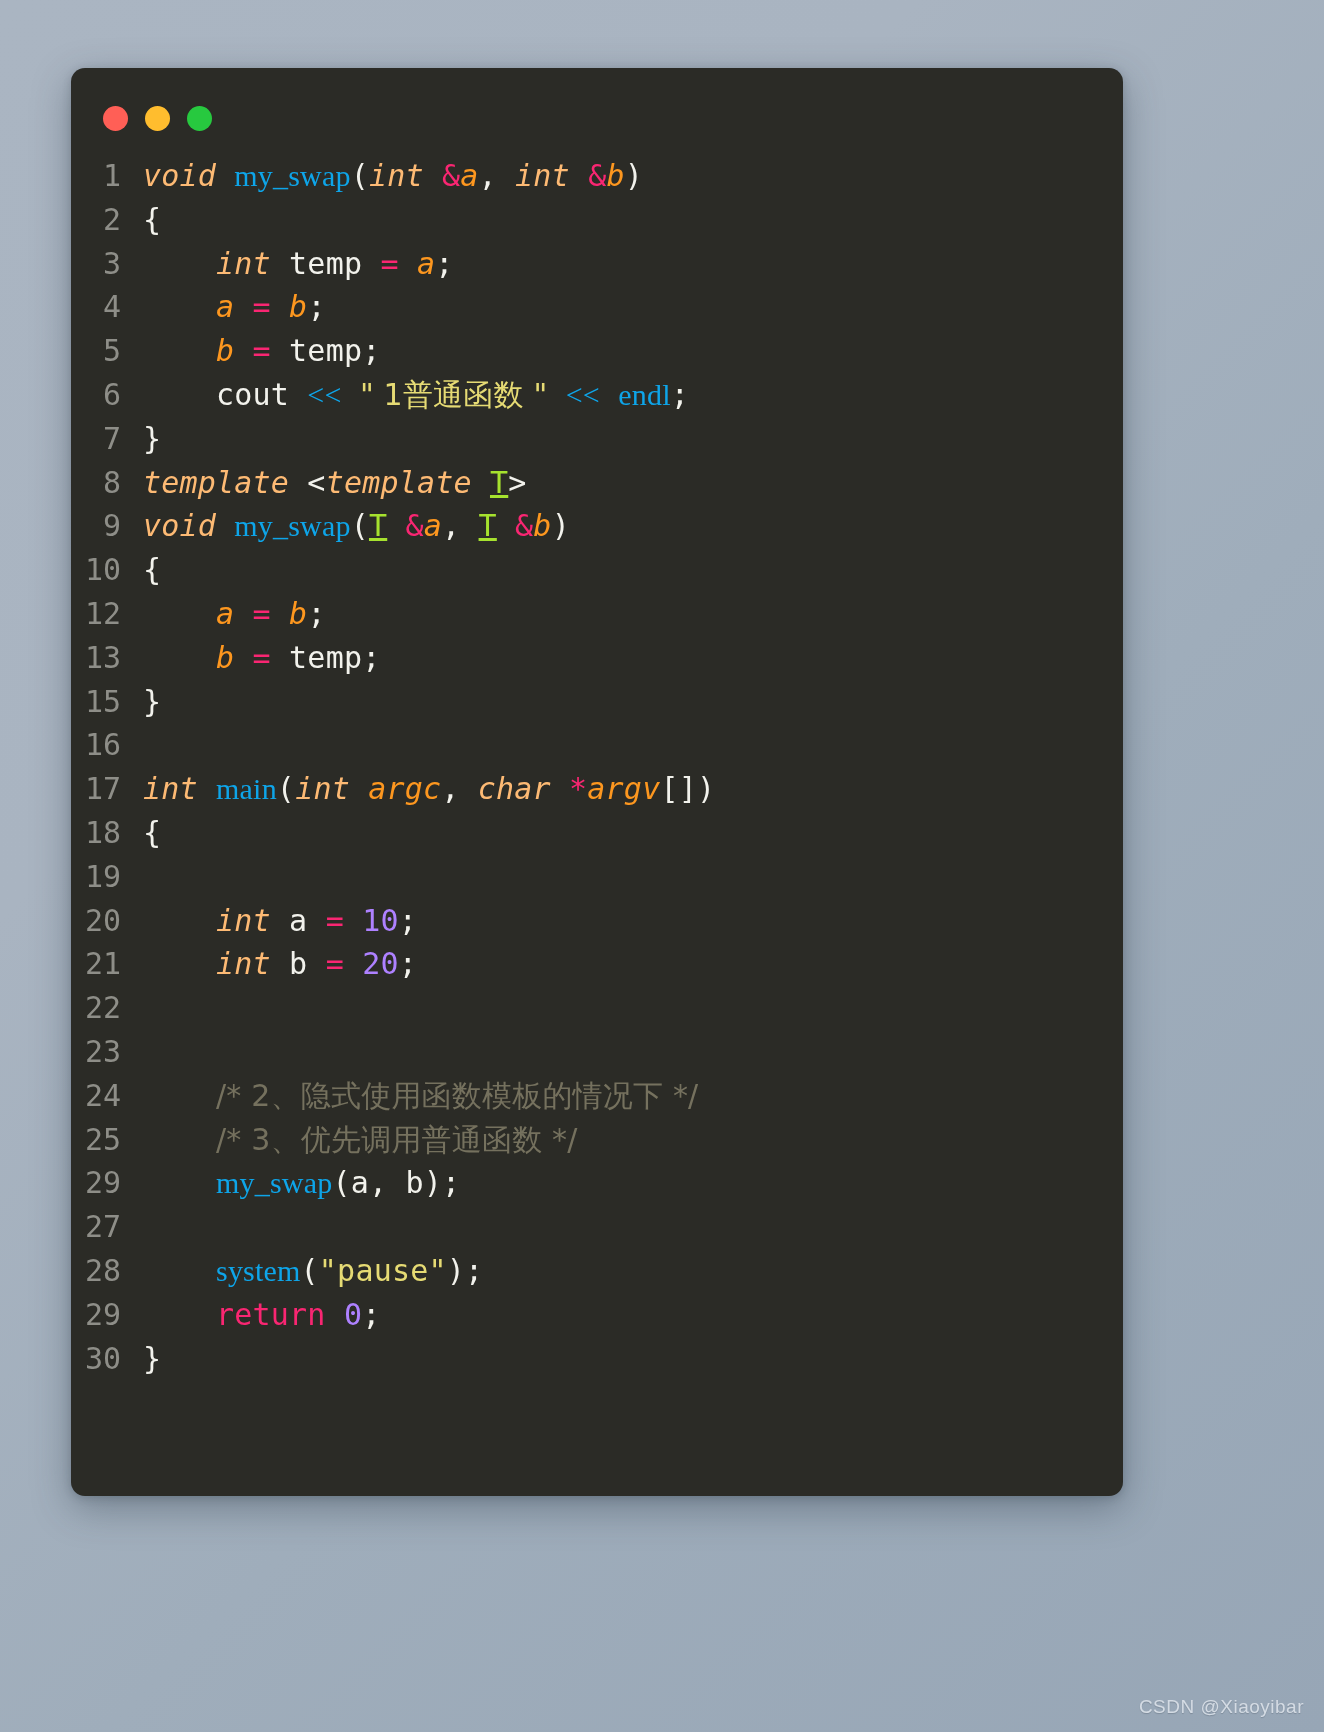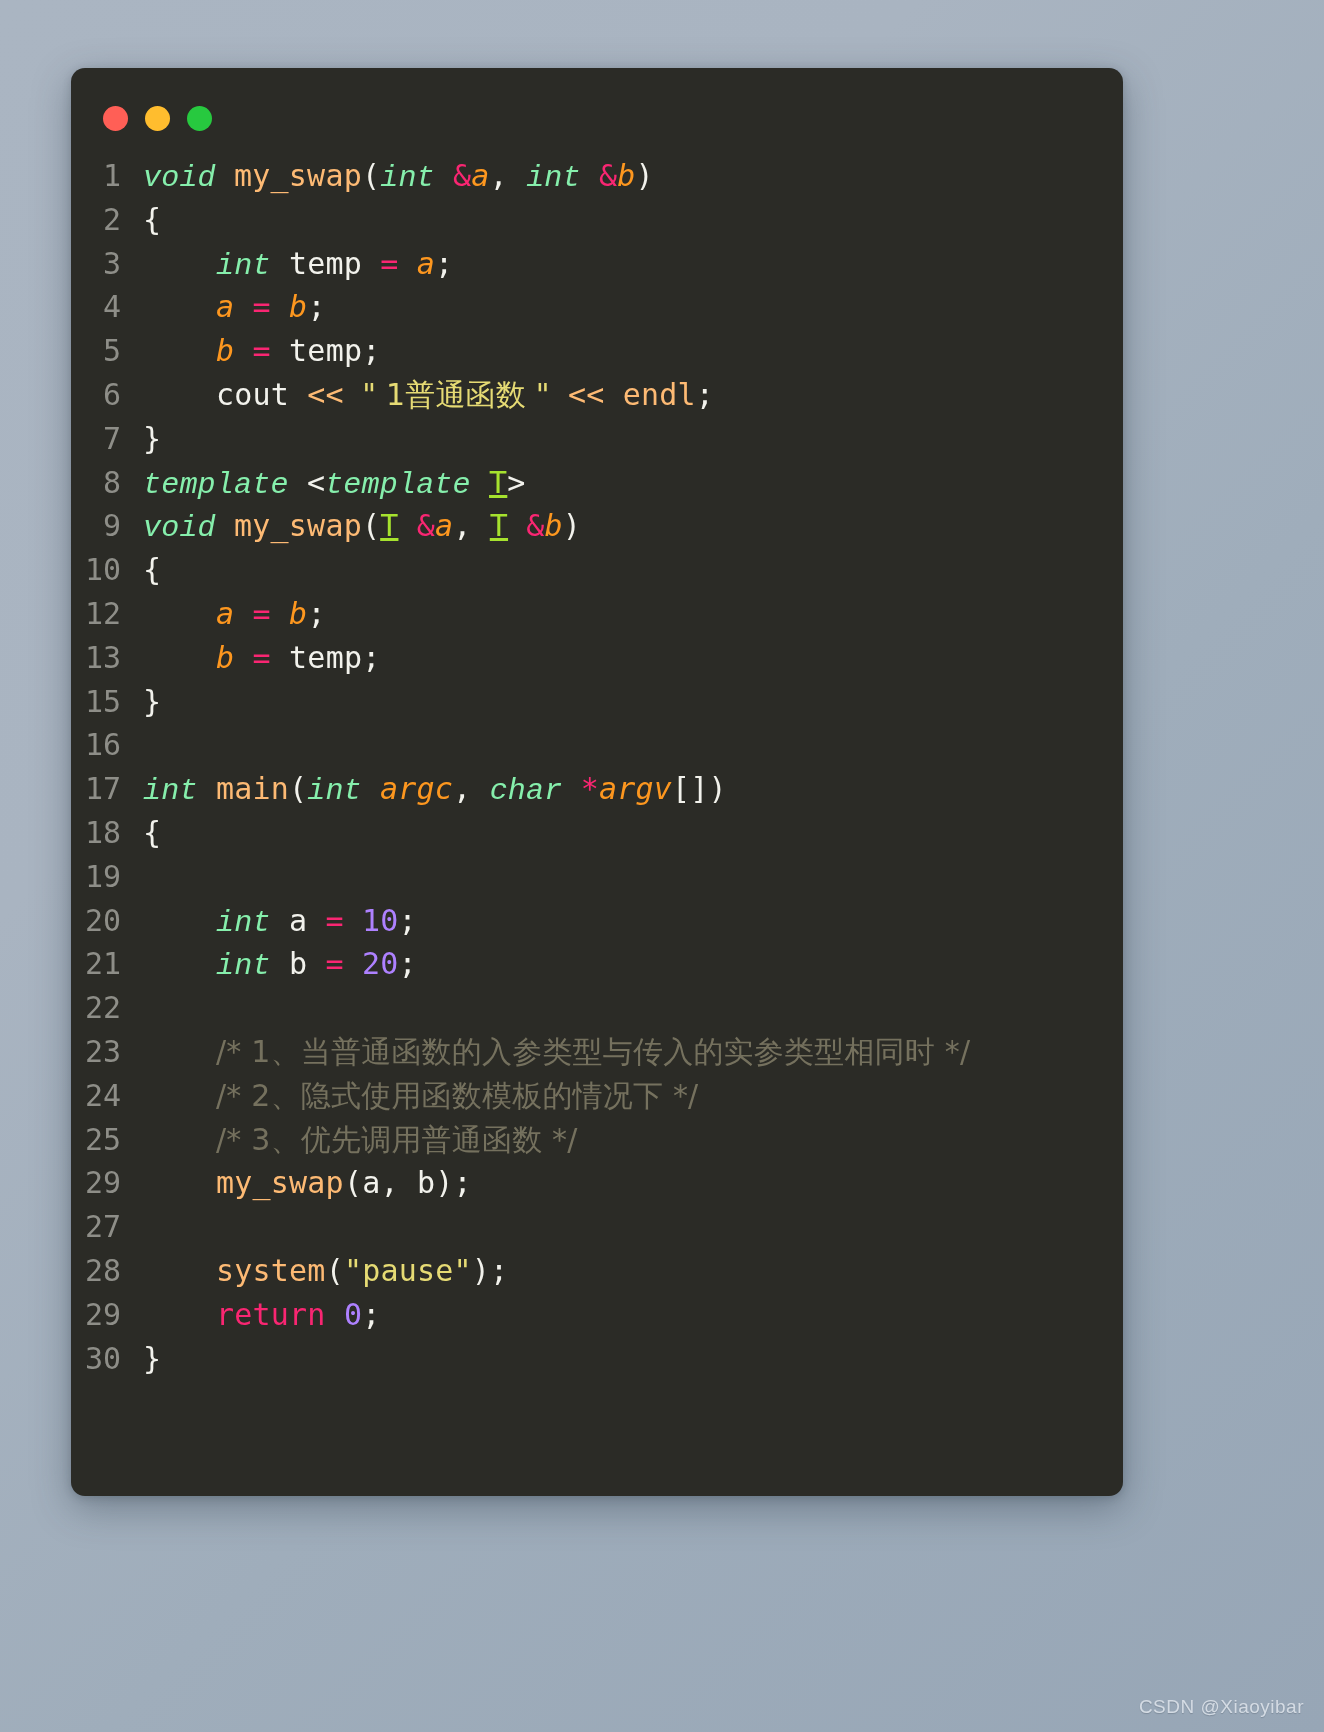--- a/index.html
+++ b/index.html
@@ -80,22 +80,22 @@
 
   .lc {
     font-family: "DejaVu Sans Mono", monospace;
     font-size: 30px;
     color: #f2f2ec;
     white-space: pre;
     letter-spacing: 0.2px;
   }
 
   
-  .t-kw      { color: #86efac; font-style: italic; font-family: Liberation Mono, monospace; }   
-  .t-fn      { color: #fdba74; }                        
+  .t-kw      { color: #fdba74; font-style: italic; }   
+  .t-fn      { color: #0ea5e9; font-family: Liberation Serif, serif; }                        
   .t-op      { color: #f92672; }                        
   .t-var     { color: #fd971f; font-style: italic; }    
   .t-plain   { color: #f2f2ec; }                        
   .t-str     { color: #e6db74; }                        
   .t-num     { color: #ae81ff; }                        
   .t-ret     { color: #f92672; }                        
   .t-type    { color: #a6e22e; text-decoration: underline; }  
   .t-cmt     { color: #75715e; }                        
   .t-cjk     { font-family: "DejaVu Sans", sans-serif; }
 
@@ -138,21 +138,21 @@
       <div class="code-line"><span class="ln">12</span><span class="lc"><span class="t-plain">    </span><span class="t-var">a</span><span class="t-plain"> </span><span class="t-op">=</span><span class="t-plain"> </span><span class="t-var">b</span><span class="t-plain">;</span></span></div>
       <div class="code-line"><span class="ln">13</span><span class="lc"><span class="t-plain">    </span><span class="t-var">b</span><span class="t-plain"> </span><span class="t-op">=</span><span class="t-plain"> temp;</span></span></div>
       <div class="code-line"><span class="ln">15</span><span class="lc"><span class="t-plain">}</span></span></div>
       <div class="code-line"><span class="ln">16</span><span class="lc"></span></div>
       <div class="code-line"><span class="ln">17</span><span class="lc"><span class="t-kw">int</span><span class="t-plain"> </span><span class="t-fn">main</span><span class="t-plain">(</span><span class="t-kw">int</span><span class="t-plain"> </span><span class="t-var">argc</span><span class="t-plain">, </span><span class="t-kw">char</span><span class="t-plain"> </span><span class="t-op">*</span><span class="t-var">argv</span><span class="t-plain">[])</span></span></div>
       <div class="code-line"><span class="ln">18</span><span class="lc"><span class="t-plain">{</span></span></div>
       <div class="code-line"><span class="ln">19</span><span class="lc"></span></div>
       <div class="code-line"><span class="ln">20</span><span class="lc"><span class="t-plain">    </span><span class="t-kw">int</span><span class="t-plain"> a </span><span class="t-op">=</span><span class="t-plain"> </span><span class="t-num">10</span><span class="t-plain">;</span></span></div>
       <div class="code-line"><span class="ln">21</span><span class="lc"><span class="t-plain">    </span><span class="t-kw">int</span><span class="t-plain"> b </span><span class="t-op">=</span><span class="t-plain"> </span><span class="t-num">20</span><span class="t-plain">;</span></span></div>
       <div class="code-line"><span class="ln">22</span><span class="lc"></span></div>
-      <div class="code-line"><span class="ln">23</span><span class="lc"><span class="t-plain">    </span><span class="t-cmt t-cjk">/* 1、当普通函数的入参类型与传入的实参类型相同时 */</span></span></div>
+      <div class="code-line"><span class="ln">23</span><span class="lc"><span class="t-plain">    </span></span></div>
       <div class="code-line"><span class="ln">24</span><span class="lc"><span class="t-plain">    </span><span class="t-cmt t-cjk">/* 2、隐式使用函数模板的情况下 */</span></span></div>
       <div class="code-line"><span class="ln">25</span><span class="lc"><span class="t-plain">    </span><span class="t-cmt t-cjk">/* 3、优先调用普通函数 */</span></span></div>
       <div class="code-line"><span class="ln">29</span><span class="lc"><span class="t-plain">    </span><span class="t-fn">my_swap</span><span class="t-plain">(a, b);</span></span></div>
       <div class="code-line"><span class="ln">27</span><span class="lc"></span></div>
       <div class="code-line"><span class="ln">28</span><span class="lc"><span class="t-plain">    </span><span class="t-fn">system</span><span class="t-plain">(</span><span class="t-str">"pause"</span><span class="t-plain">);</span></span></div>
       <div class="code-line"><span class="ln">29</span><span class="lc"><span class="t-plain">    </span><span class="t-ret">return</span><span class="t-plain"> </span><span class="t-num">0</span><span class="t-plain">;</span></span></div>
       <div class="code-line"><span class="ln">30</span><span class="lc"><span class="t-plain">}</span></span></div>
     </div>
 
 </div>

